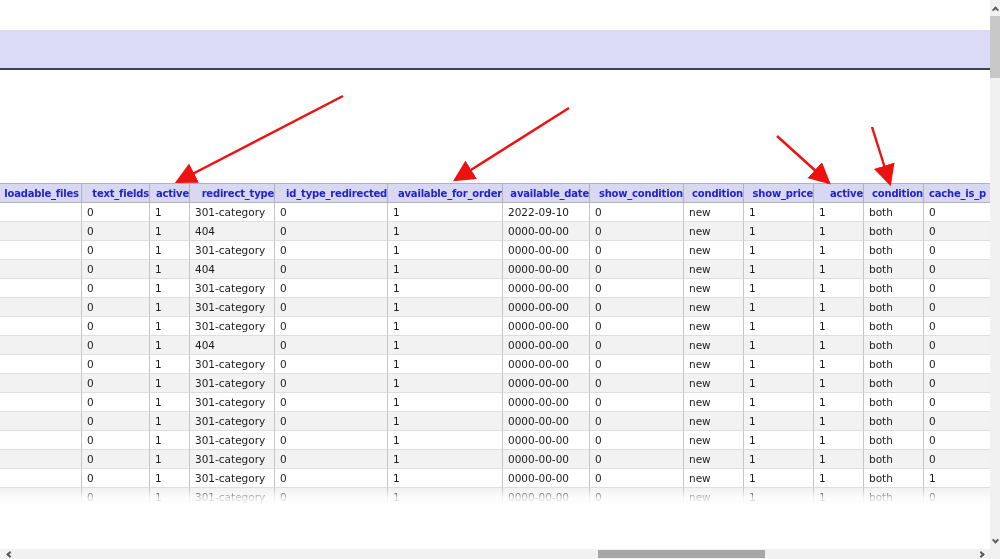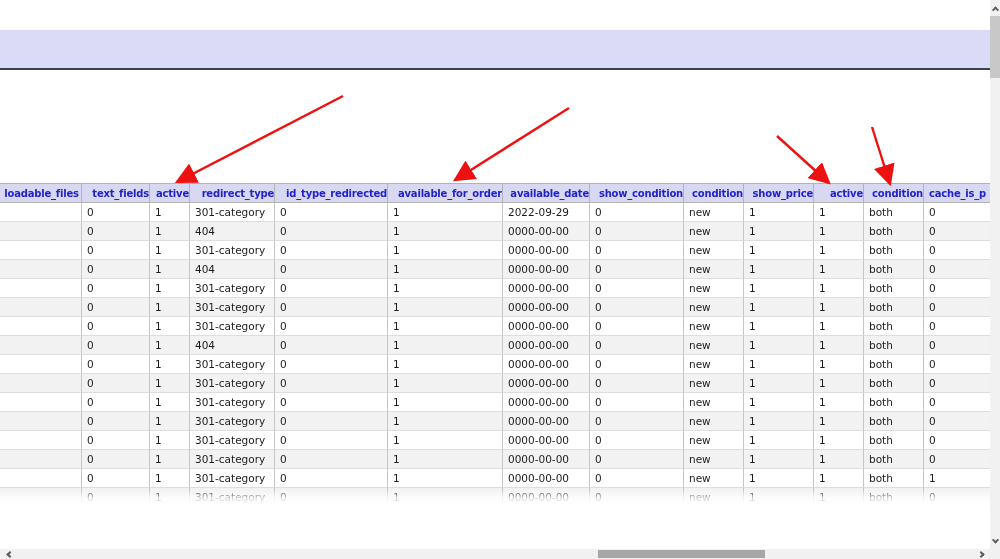--- a/index.html
+++ b/index.html
@@ -100,21 +100,21 @@
           </tr>
         </thead>
       <tbody id="body-rows">
           <tr>
             <td></td>
             <td>0</td>
             <td>1</td>
             <td>301-category</td>
             <td>0</td>
             <td>1</td>
-            <td>2022-09-29</td>
+            <td>2022-09-10</td>
             <td>0</td>
             <td>new</td>
             <td>1</td>
             <td>1</td>
             <td>both</td>
             <td>0</td>
           </tr>
           <tr>
             <td></td>
             <td>0</td>

